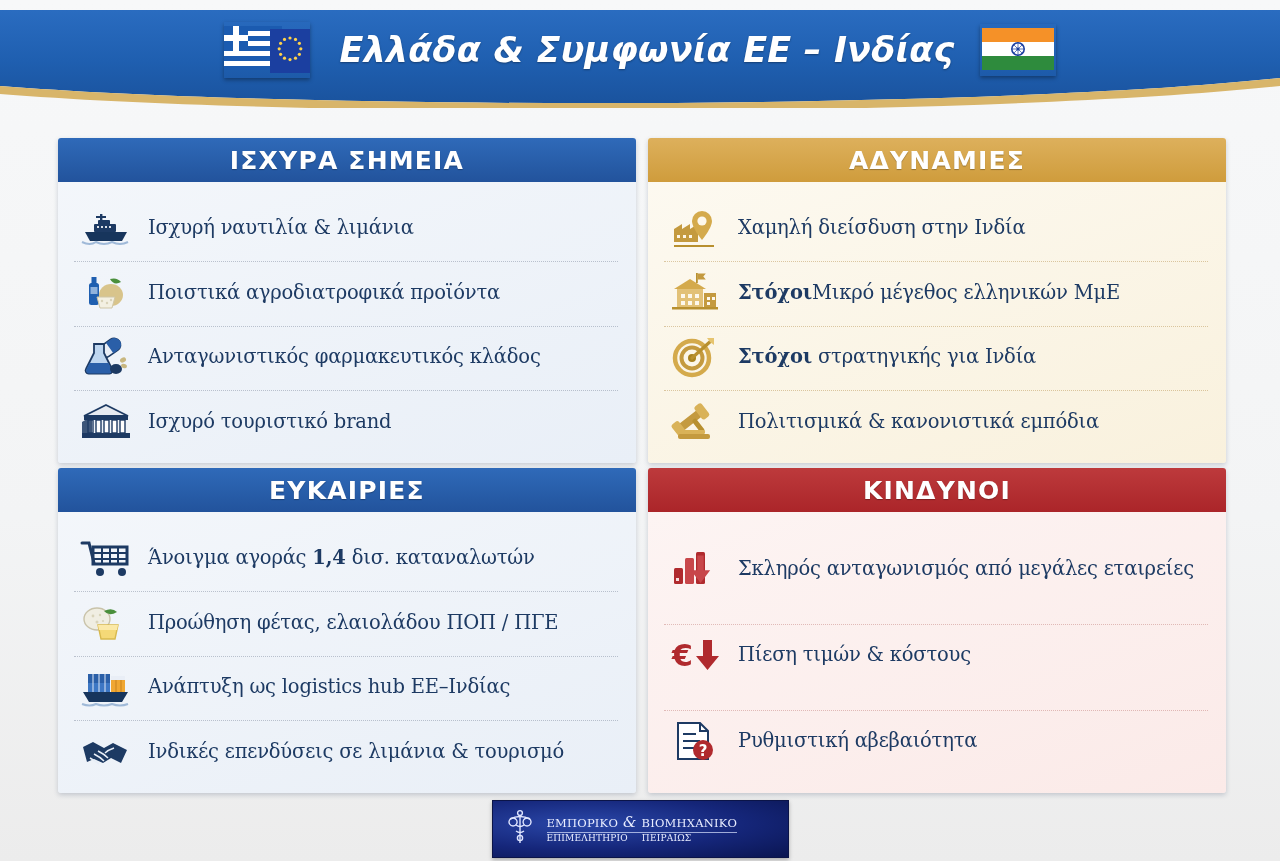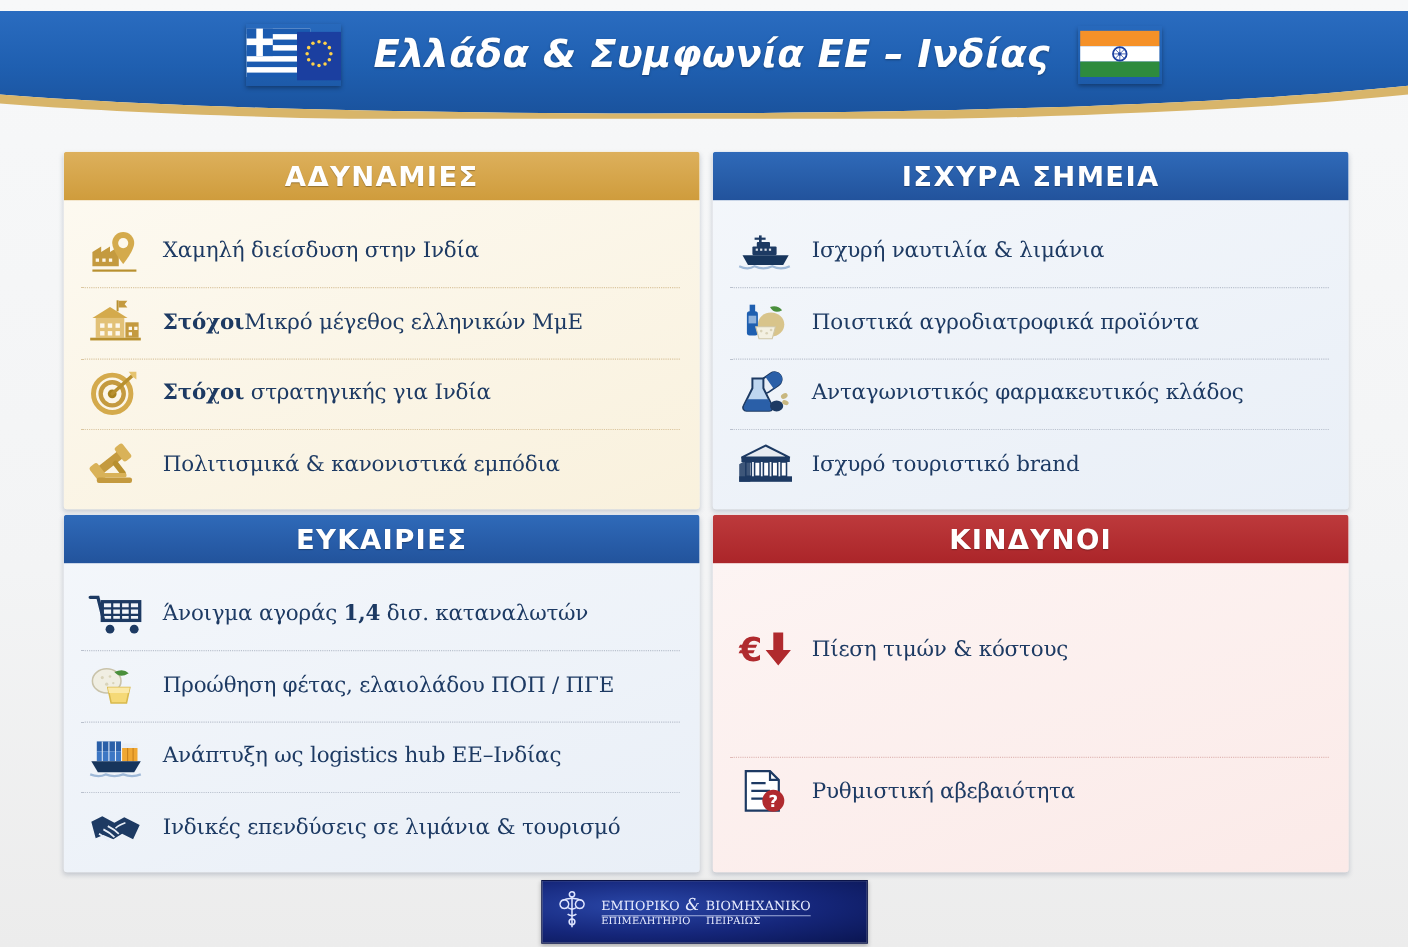--- a/index.html
+++ b/index.html
@@ -194,104 +194,20 @@
           <line x1="38" y1="18.8" x2="38" y2="31.2"></line>
           <line x1="33.6" y1="20.6" x2="42.4" y2="29.4"></line>
           <line x1="42.4" y1="20.6" x2="33.6" y2="29.4"></line>
         </g>
       </svg>
     </div>
   </div>
 
   <div class="grid">
 
-    <div class="card gold">
-      <div class="card-head">ΑΔΥΝΑΜΙΕΣ</div>
-      <div class="card-body">
-
-        <div class="row">
-          <span class="ico">
-            <svg width="52" height="42" viewBox="0 0 52 42">
-              <path d="M4 22 l8 -5 v5 l8 -5 v5 l8 -5 v18 H4 Z" fill="#c49a3f"></path>
-              <g fill="#fdf6e6">
-                  <rect x="7" y="28" width="3" height="3"></rect>
-                  <rect x="13" y="28" width="3" height="3"></rect>
-                  <rect x="19" y="28" width="3" height="3"></rect>
-                </g>
-              <path d="M32 4 a10 10 0 0 0 -10 10 c0 7 10 19 10 19 s10 -12 10 -19 a10 10 0 0 0 -10 -10z" fill="#d4aa4c"></path>
-              <circle cx="32" cy="14" r="4.6" fill="#fdf8ec"></circle>
-              <rect x="4" y="38" width="40" height="2" fill="#b8902f"></rect>
-            </svg>
-          </span>
-          <span class="lbl">Χαμηλή διείσδυση στην Ινδία</span>
-        </div>
-
-        <div class="row">
-          <span class="ico">
-            <svg width="52" height="42" viewBox="0 0 52 42">
-              <path d="M4 18 L20 8 L36 18 Z" fill="#d4aa4c"></path>
-              <rect x="7" y="18" width="26" height="18" fill="#e2c177"></rect>
-              <g fill="#fdf8ec">
-                  <rect x="11" y="23" width="4" height="4"></rect>
-                  <rect x="18" y="23" width="4" height="4"></rect>
-                  <rect x="25" y="23" width="4" height="4"></rect>
-                  <rect x="11" y="30" width="4" height="4"></rect>
-                  <rect x="18" y="30" width="4" height="4"></rect>
-                  <rect x="25" y="30" width="4" height="4"></rect>
-                </g>
-              <rect x="34" y="22" width="12" height="14" fill="#c49a3f"></rect>
-              <g fill="#fdf8ec">
-                  <rect x="37" y="26" width="3" height="3"></rect>
-                  <rect x="42" y="26" width="3" height="3"></rect>
-                  <rect x="37" y="31" width="3" height="3"></rect>
-                </g>
-              <rect x="26" y="2" width="1.8" height="10" fill="#b8902f"></rect>
-              <path d="M27.8 2.5 h8 l-2.5 3 l2.5 3 h-8 z" fill="#c49a3f"></path>
-              <rect x="2" y="36" width="46" height="2.5" fill="#b8902f"></rect>
-            </svg>
-          </span>
-          <span class="lbl">
-            <b>Στόχοι</b><span>Μικρό μέγεθος ελληνικών ΜμΕ</span>
-          </span>
-        </div>
-
-        <div class="row">
-          <span class="ico">
-            <svg width="52" height="42" viewBox="0 0 52 42">
-              <circle cx="22" cy="22" r="17" fill="none" stroke="#d4aa4c" stroke-width="4.5"></circle>
-              <circle cx="22" cy="22" r="10.5" fill="none" stroke="#c49a3f" stroke-width="4"></circle>
-              <circle cx="22" cy="22" r="4" fill="#a8821f"></circle>
-              <path d="M22 22 L42 4" stroke="#b8902f" stroke-width="3.2" stroke-linecap="round"></path>
-              <path d="M37 2 l7 0 l0 7 l-4 -3 z" fill="#e6c46f"></path>
-            </svg>
-          </span>
-          <span class="lbl">
-            <b>Στόχοι</b><span>  στρατηγικής για Ινδία</span>
-          </span>
-        </div>
-
-        <div class="row">
-          <span class="ico">
-            <svg width="52" height="42" viewBox="0 0 52 42">
-              <g transform="rotate(-38 24 20)">
-                <rect x="6" y="14" width="30" height="8" rx="2" fill="#c49a3f"></rect>
-                <rect x="2" y="10" width="9" height="16" rx="2.5" fill="#d9b258"></rect>
-                <rect x="31" y="10" width="9" height="16" rx="2.5" fill="#d9b258"></rect>
-              </g>
-              <rect x="26" y="18" width="5" height="16" rx="2" transform="rotate(-38 28 26)" fill="#b8902f"></rect>
-              <rect x="8" y="34" width="32" height="5" rx="2" fill="#c49a3f"></rect>
-              <rect x="13" y="30" width="22" height="4" rx="1.5" fill="#d9b258"></rect>
-            </svg>
-          </span>
-          <span class="lbl">Πολιτισμικά &amp; κανονιστικά εμπόδια</span>
-        </div>
-
-      </div>
-    </div>
-
     <div class="card blue">
       <div class="card-head">ΙΣΧΥΡΑ ΣΗΜΕΙΑ</div>
       <div class="card-body">
 
         <div class="row">
           <span class="ico">
             <svg width="52" height="40" viewBox="0 0 52 40">
               <g fill="#1d3a63">
                 <rect x="20" y="6" width="2.4" height="10"></rect>
                 <rect x="16" y="8" width="10" height="2"></rect>
@@ -362,20 +278,104 @@
               <rect x="2" y="32" width="48" height="5" fill="#1d3a63"></rect>
               <path d="M2 37 h10 v-22 l-10 6 z" fill="#1d3a63" opacity=".85"></path>
             </svg>
           </span>
           <span class="lbl">Ισχυρό τουριστικό brand</span>
         </div>
 
       </div>
     </div>
 
+    <div class="card gold">
+      <div class="card-head">ΑΔΥΝΑΜΙΕΣ</div>
+      <div class="card-body">
+
+        <div class="row">
+          <span class="ico">
+            <svg width="52" height="42" viewBox="0 0 52 42">
+              <path d="M4 22 l8 -5 v5 l8 -5 v5 l8 -5 v18 H4 Z" fill="#c49a3f"></path>
+              <g fill="#fdf6e6">
+                  <rect x="7" y="28" width="3" height="3"></rect>
+                  <rect x="13" y="28" width="3" height="3"></rect>
+                  <rect x="19" y="28" width="3" height="3"></rect>
+                </g>
+              <path d="M32 4 a10 10 0 0 0 -10 10 c0 7 10 19 10 19 s10 -12 10 -19 a10 10 0 0 0 -10 -10z" fill="#d4aa4c"></path>
+              <circle cx="32" cy="14" r="4.6" fill="#fdf8ec"></circle>
+              <rect x="4" y="38" width="40" height="2" fill="#b8902f"></rect>
+            </svg>
+          </span>
+          <span class="lbl">Χαμηλή διείσδυση στην Ινδία</span>
+        </div>
+
+        <div class="row">
+          <span class="ico">
+            <svg width="52" height="42" viewBox="0 0 52 42">
+              <path d="M4 18 L20 8 L36 18 Z" fill="#d4aa4c"></path>
+              <rect x="7" y="18" width="26" height="18" fill="#e2c177"></rect>
+              <g fill="#fdf8ec">
+                  <rect x="11" y="23" width="4" height="4"></rect>
+                  <rect x="18" y="23" width="4" height="4"></rect>
+                  <rect x="25" y="23" width="4" height="4"></rect>
+                  <rect x="11" y="30" width="4" height="4"></rect>
+                  <rect x="18" y="30" width="4" height="4"></rect>
+                  <rect x="25" y="30" width="4" height="4"></rect>
+                </g>
+              <rect x="34" y="22" width="12" height="14" fill="#c49a3f"></rect>
+              <g fill="#fdf8ec">
+                  <rect x="37" y="26" width="3" height="3"></rect>
+                  <rect x="42" y="26" width="3" height="3"></rect>
+                  <rect x="37" y="31" width="3" height="3"></rect>
+                </g>
+              <rect x="26" y="2" width="1.8" height="10" fill="#b8902f"></rect>
+              <path d="M27.8 2.5 h8 l-2.5 3 l2.5 3 h-8 z" fill="#c49a3f"></path>
+              <rect x="2" y="36" width="46" height="2.5" fill="#b8902f"></rect>
+            </svg>
+          </span>
+          <span class="lbl">
+            <b>Στόχοι</b><span>Μικρό μέγεθος ελληνικών ΜμΕ</span>
+          </span>
+        </div>
+
+        <div class="row">
+          <span class="ico">
+            <svg width="52" height="42" viewBox="0 0 52 42">
+              <circle cx="22" cy="22" r="17" fill="none" stroke="#d4aa4c" stroke-width="4.5"></circle>
+              <circle cx="22" cy="22" r="10.5" fill="none" stroke="#c49a3f" stroke-width="4"></circle>
+              <circle cx="22" cy="22" r="4" fill="#a8821f"></circle>
+              <path d="M22 22 L42 4" stroke="#b8902f" stroke-width="3.2" stroke-linecap="round"></path>
+              <path d="M37 2 l7 0 l0 7 l-4 -3 z" fill="#e6c46f"></path>
+            </svg>
+          </span>
+          <span class="lbl">
+            <b>Στόχοι</b><span>  στρατηγικής για Ινδία</span>
+          </span>
+        </div>
+
+        <div class="row">
+          <span class="ico">
+            <svg width="52" height="42" viewBox="0 0 52 42">
+              <g transform="rotate(-38 24 20)">
+                <rect x="6" y="14" width="30" height="8" rx="2" fill="#c49a3f"></rect>
+                <rect x="2" y="10" width="9" height="16" rx="2.5" fill="#d9b258"></rect>
+                <rect x="31" y="10" width="9" height="16" rx="2.5" fill="#d9b258"></rect>
+              </g>
+              <rect x="26" y="18" width="5" height="16" rx="2" transform="rotate(-38 28 26)" fill="#b8902f"></rect>
+              <rect x="8" y="34" width="32" height="5" rx="2" fill="#c49a3f"></rect>
+              <rect x="13" y="30" width="22" height="4" rx="1.5" fill="#d9b258"></rect>
+            </svg>
+          </span>
+          <span class="lbl">Πολιτισμικά &amp; κανονιστικά εμπόδια</span>
+        </div>
+
+      </div>
+    </div>
+
     <div class="card blue">
       <div class="card-head">ΕΥΚΑΙΡΙΕΣ</div>
       <div class="card-body">
 
         <div class="row">
           <span class="ico">
             <svg width="52" height="42" viewBox="0 0 52 42">
               <path d="M2 6 h7 l5 20" stroke="#1d3a63" stroke-width="3" fill="none" stroke-linecap="round"></path>
               <rect x="13" y="10" width="34" height="17" fill="none" stroke="#1d3a63" stroke-width="3"></rect>
               <g stroke="#1d3a63" stroke-width="2">
@@ -448,20 +448,32 @@
           <span class="lbl">Ινδικές επενδύσεις σε λιμάνια &amp; τουρισμό</span>
         </div>
 
       </div>
     </div>
 
     <div class="card red">
       <div class="card-head">ΚΙΝΔΥΝΟΙ</div>
       <div class="card-body">
 
+        <div class="row">
+          <span class="ico">
+            <svg width="52" height="42" viewBox="0 0 52 42">
+              <rect x="4" y="20" width="9" height="16" rx="1.5" fill="#b02a2e"></rect>
+              <rect x="15" y="10" width="9" height="26" rx="1.5" fill="#c8464a"></rect>
+              <rect x="26" y="4" width="9" height="32" rx="1.5" fill="#b02a2e"></rect>
+              <path d="M41 6 v16 h7 l-10.5 14 L27 22 h7 V6 z" fill="#c8464a" transform="translate(-4,2) scale(.92)"></path>
+              <rect x="6" y="30" width="3" height="3" fill="#f6dede"></rect>
+            </svg>
+          </span>
+          <span class="lbl">Σκληρός ανταγωνισμός από μεγάλες εταιρείες</span>
+        </div>
 
         <div class="row">
           <span class="ico">
             <svg width="52" height="42" viewBox="0 0 52 42">
               <text x="2" y="32" font-family="DejaVu Sans, sans-serif" font-size="30" font-weight="bold" fill="#b02a2e">€</text>
               <path d="M33 6 h9 v16 h7 l-11.5 14 L26 22 h7 z" fill="#b02a2e"></path>
             </svg>
           </span>
           <span class="lbl">Πίεση τιμών &amp; κόστους</span>
         </div>

